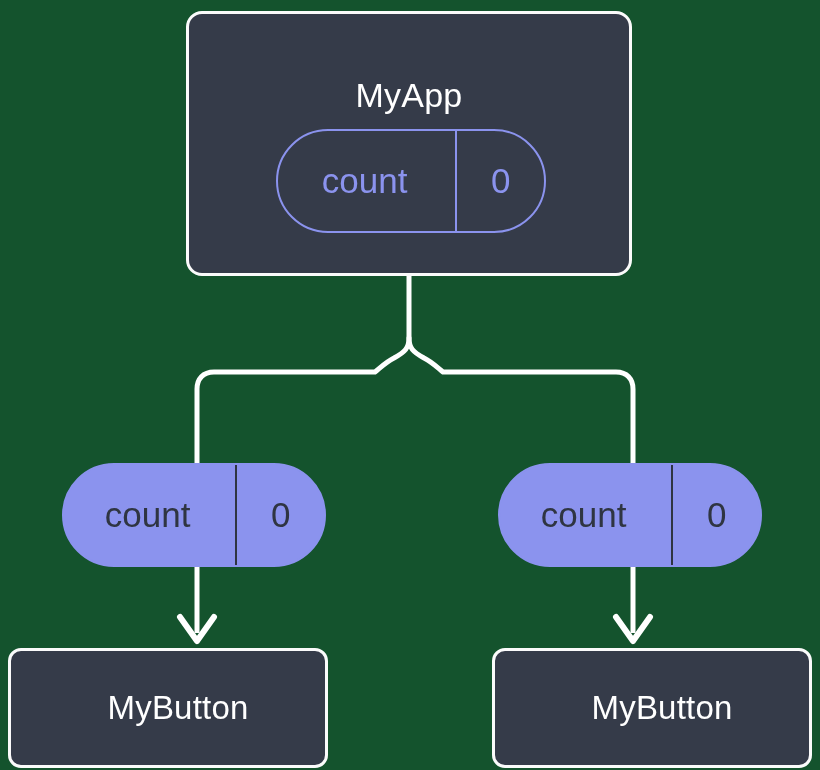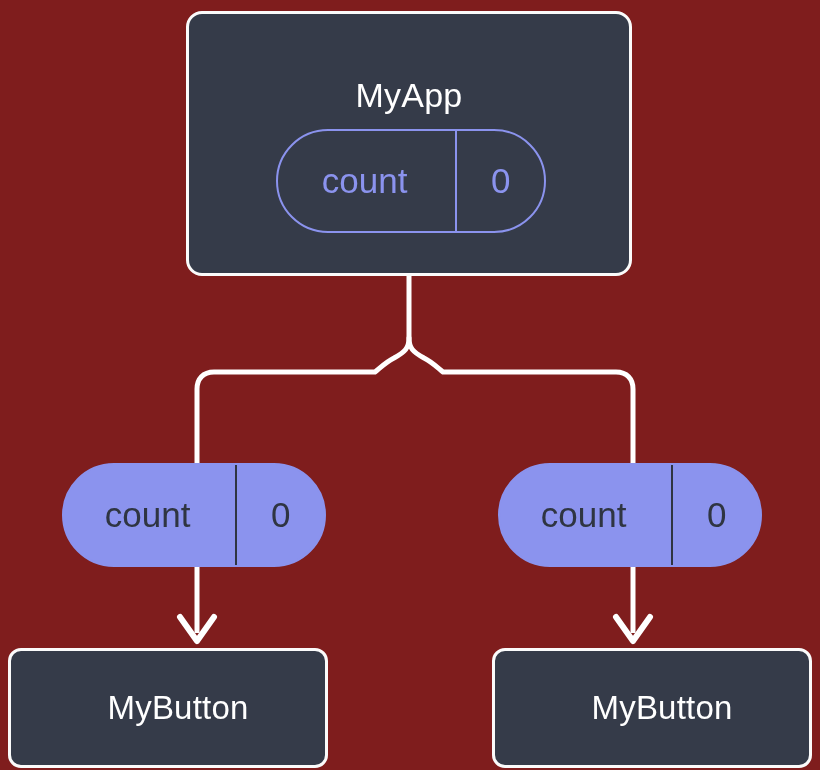--- a/index.html
+++ b/index.html
@@ -11,21 +11,21 @@
   body {
     width: 820px;
     height: 770px;
     overflow: hidden;
     font-family: "Liberation Sans", "DejaVu Sans", sans-serif;
   }
   #stage {
     position: relative;
     width: 820px;
     height: 770px;
-    background: #7f1d1d;
+    background: #14532d;
   }
   #edges {
     position: absolute;
     left: 0;
     top: 0;
     width: 820px;
     height: 770px;
     pointer-events: none;
   }
 

